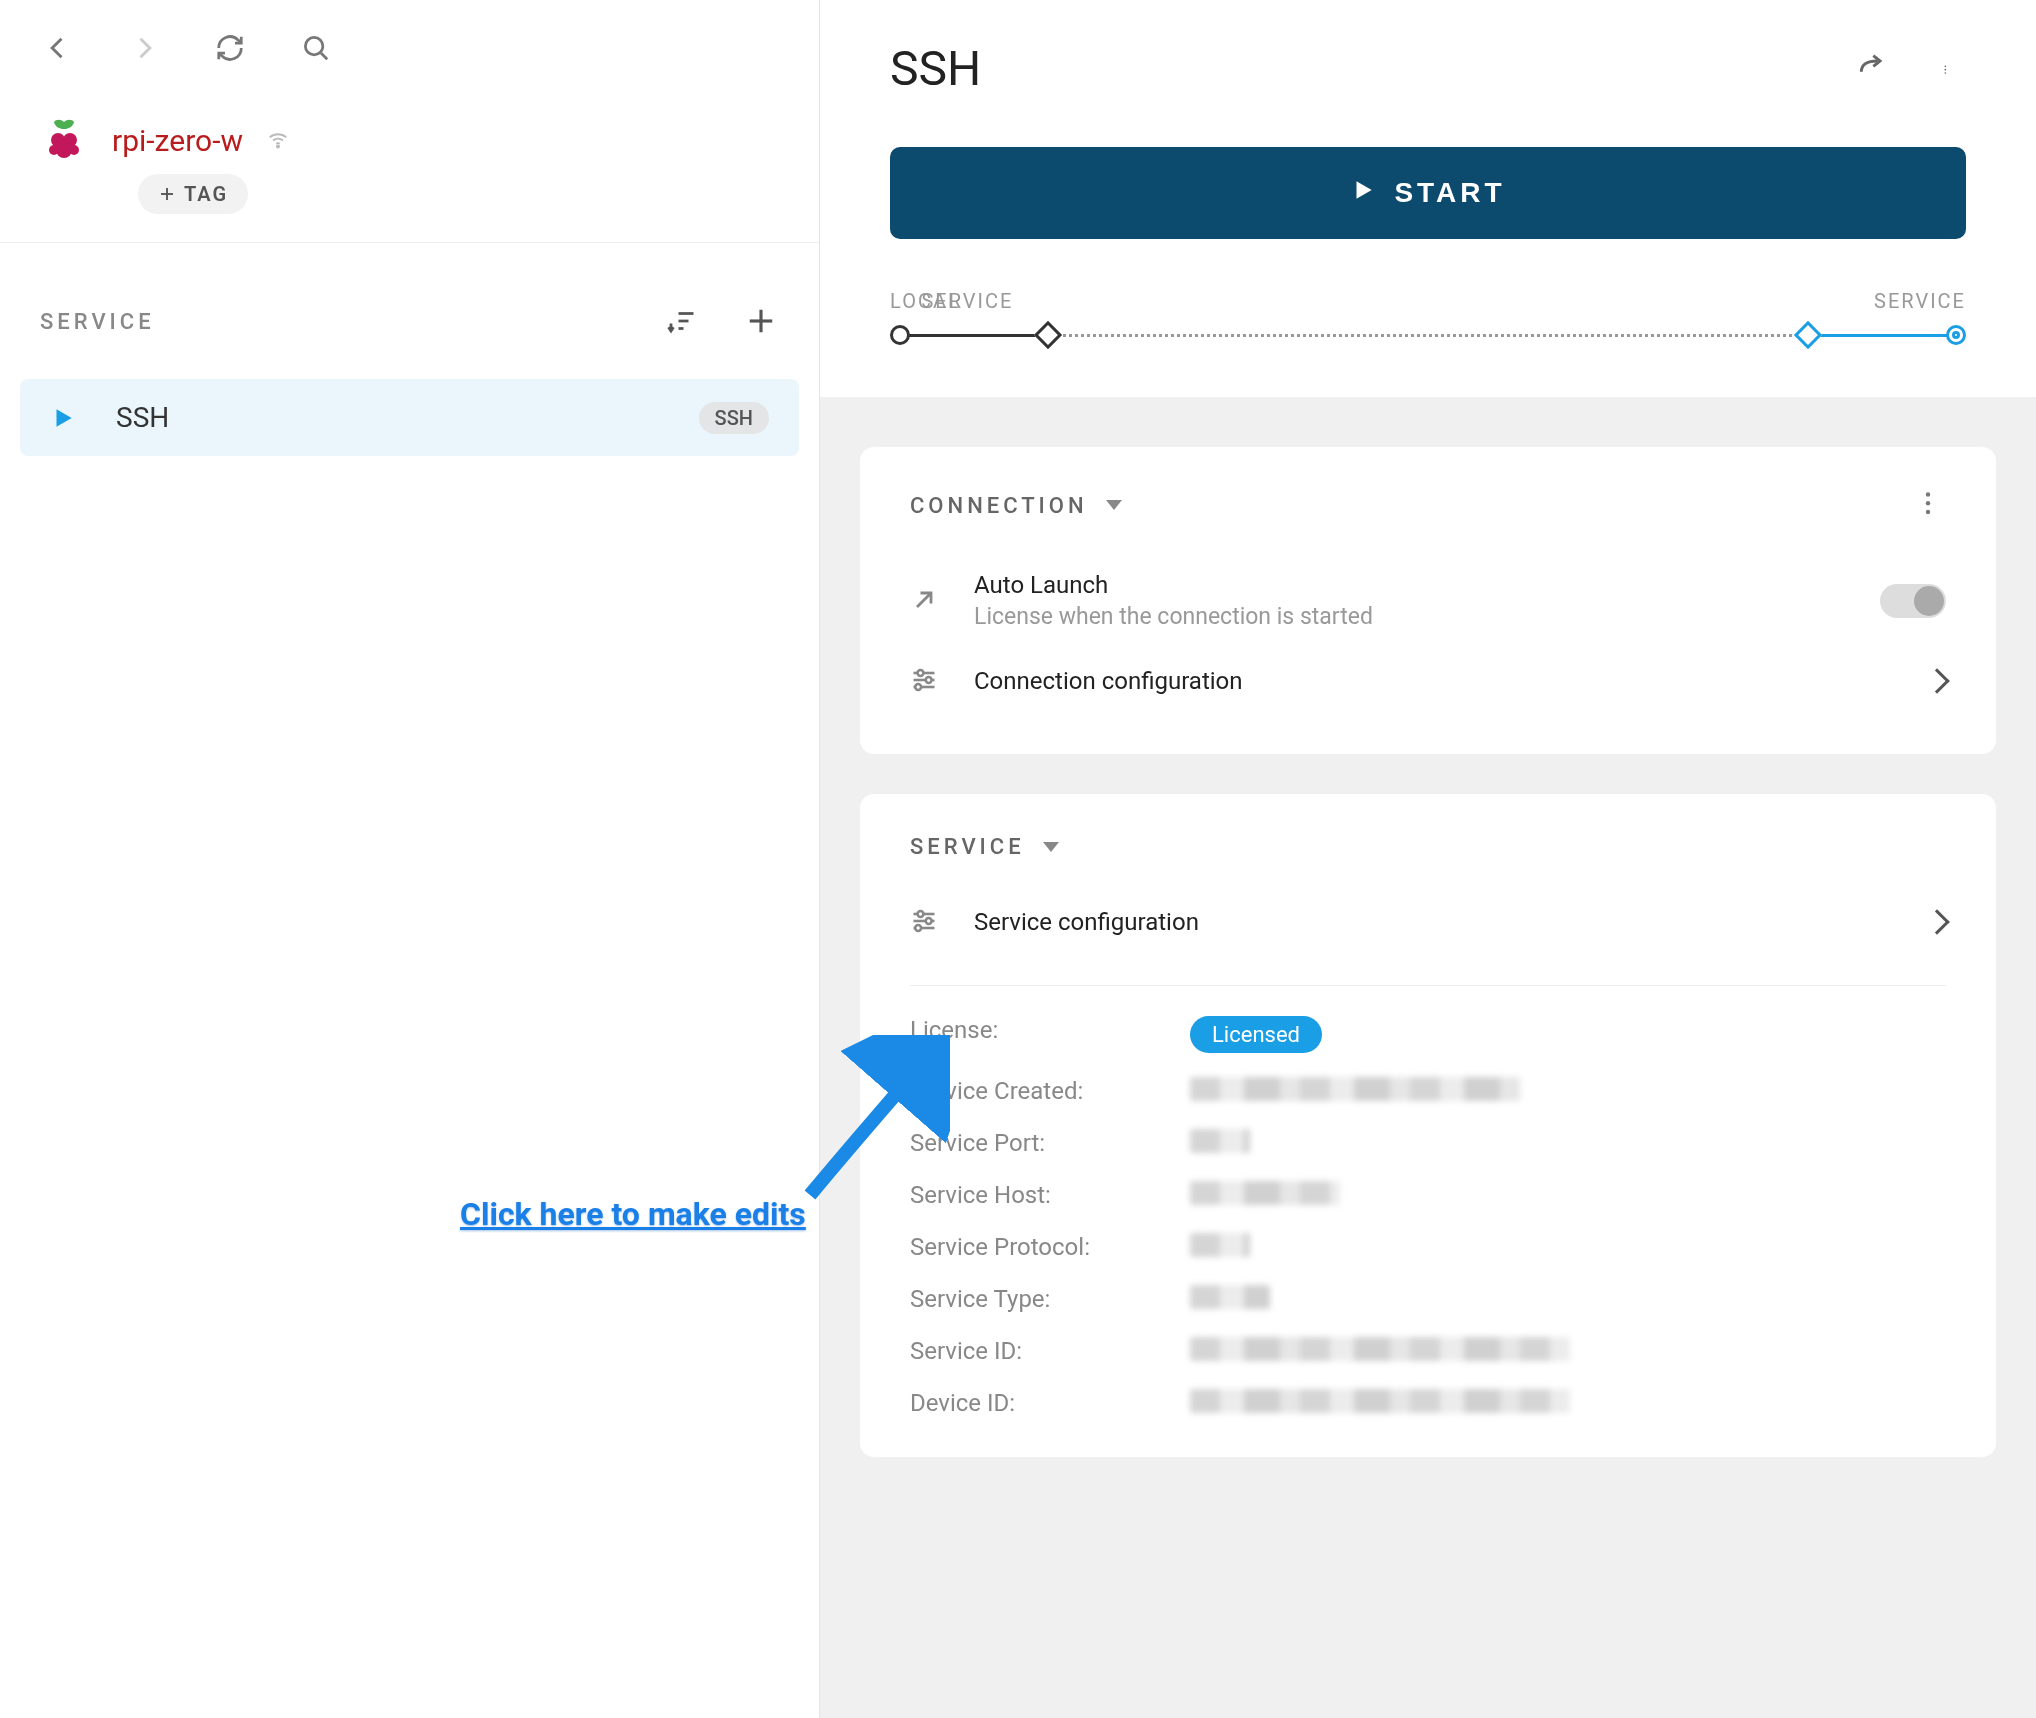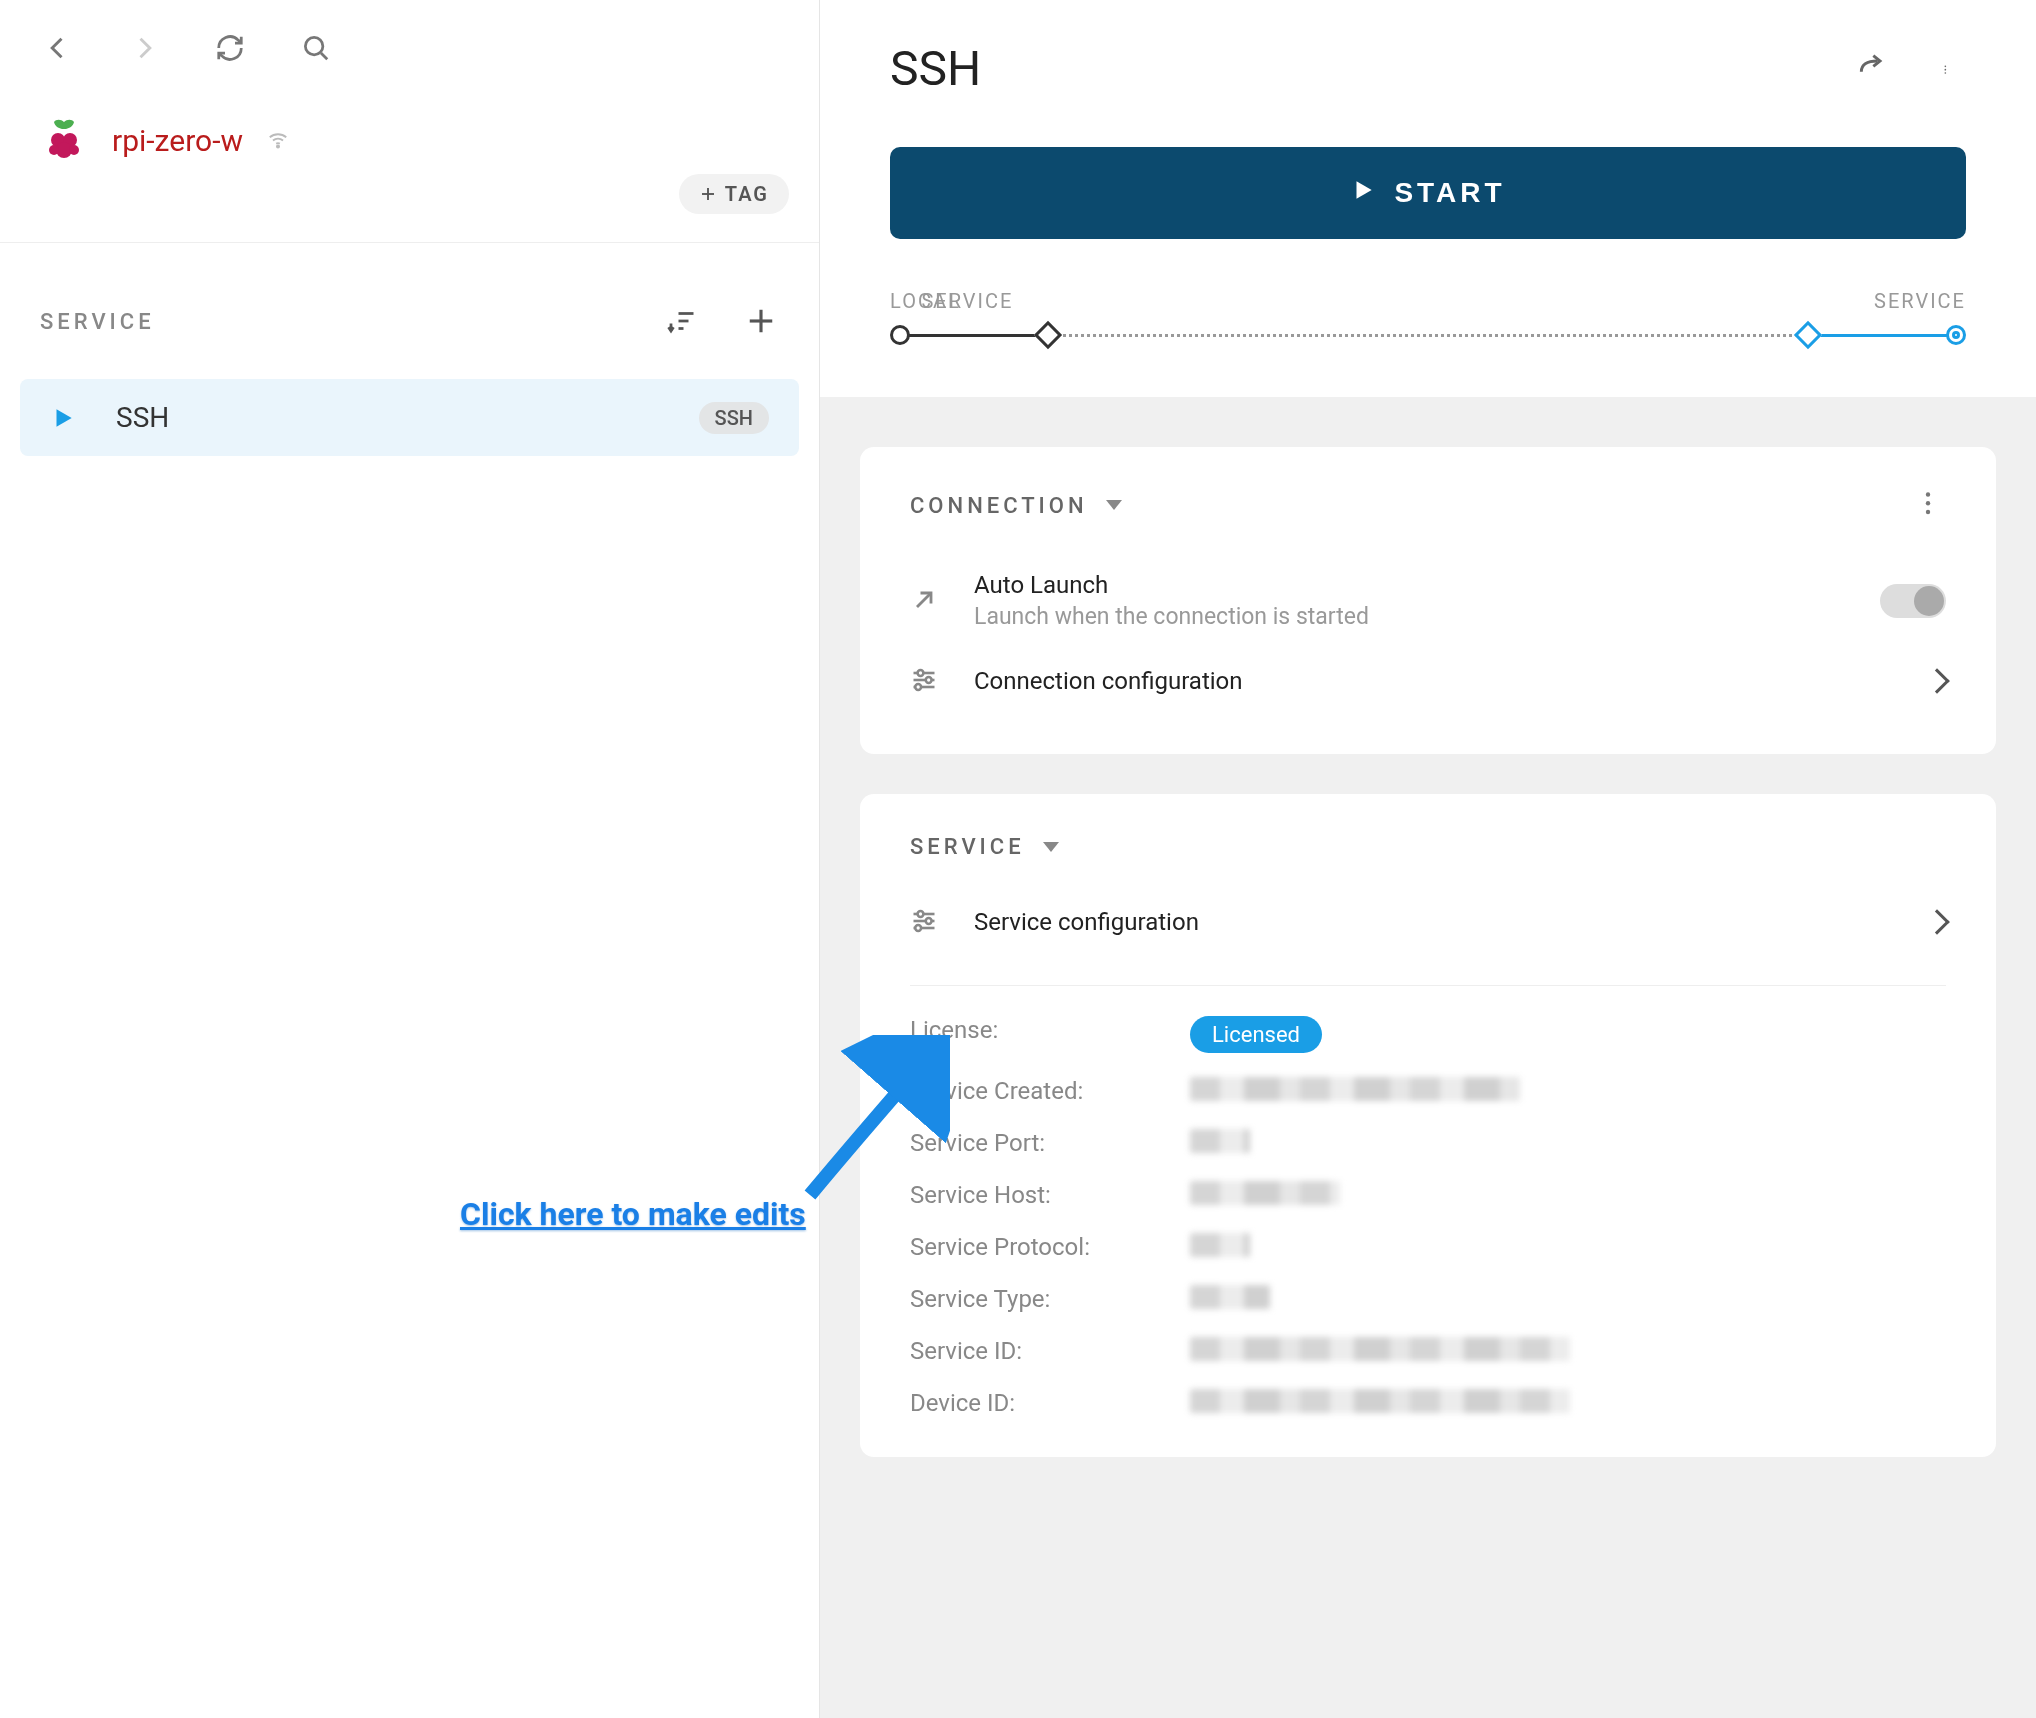--- a/index.html
+++ b/index.html
@@ -25,21 +25,21 @@
   }
   
   .nav-row { display: flex; align-items: center; gap: 50px; padding: 10px 10px 30px 10px; }
   .nav-icon { width: 36px; height: 36px; color: #777; cursor: pointer; display:flex; align-items:center; justify-content:center;}
   .nav-icon.disabled { color: #ccc; cursor: default; }
   
   .device-row { display: flex; align-items: center; gap: 24px; padding: 20px 10px 0 10px; }
   .device-logo { width: 48px; height: 48px; }
   .device-name { font-size: 30px; color: #b91c1c; }
   .wifi-icon { width: 22px; height: 22px; color: #bbb; }
-  .tag-row { padding: 10px 0 28px 108px; text-align: right; }
+  .tag-row { padding: 10px 0 28px 108px; }
   .tag-btn {
     display: inline-flex; align-items: center; gap: 8px;
     background: #f2f2f2; border-radius: 20px;
     padding: 8px 20px; font-size: 20px; letter-spacing: 2px;
     color: #555; font-weight: 600; cursor: pointer;
   }
   .sidebar-divider { border: none; border-top: 1px solid #eee; margin: 0 -30px; }
   
   .svc-header-row {
     display: flex; align-items: center; justify-content: space-between;
@@ -336,21 +336,21 @@
         </div>
         <div class="card-row">
           <span class="row-icon">
             <svg viewBox="0 0 24 24" width="28" height="28" fill="none" stroke="currentColor" stroke-width="2.4">
                 <line x1="6" y1="18" x2="18" y2="6"></line>
                 <polyline points="9 6 18 6 18 15"></polyline>
               </svg>
           </span>
           <div class="row-body">
             <div class="row-title">Auto Launch</div>
-            <div class="row-subtitle">Launch when the connection is started</div>
+            <div class="row-subtitle">License when the connection is started</div>
           </div>
           <div class="toggle"></div>
         </div>
         <div class="card-row">
           <span class="row-icon">
             <svg viewBox="0 0 24 24" width="28" height="28" fill="none" stroke="currentColor" stroke-width="2.2">
                 <line x1="3" y1="6" x2="21" y2="6"></line>
                 <circle cx="9" cy="6" r="2.5" fill="#fff"></circle>
                 <line x1="3" y1="12" x2="21" y2="12"></line>
                 <circle cx="16" cy="12" r="2.5" fill="#fff"></circle>

